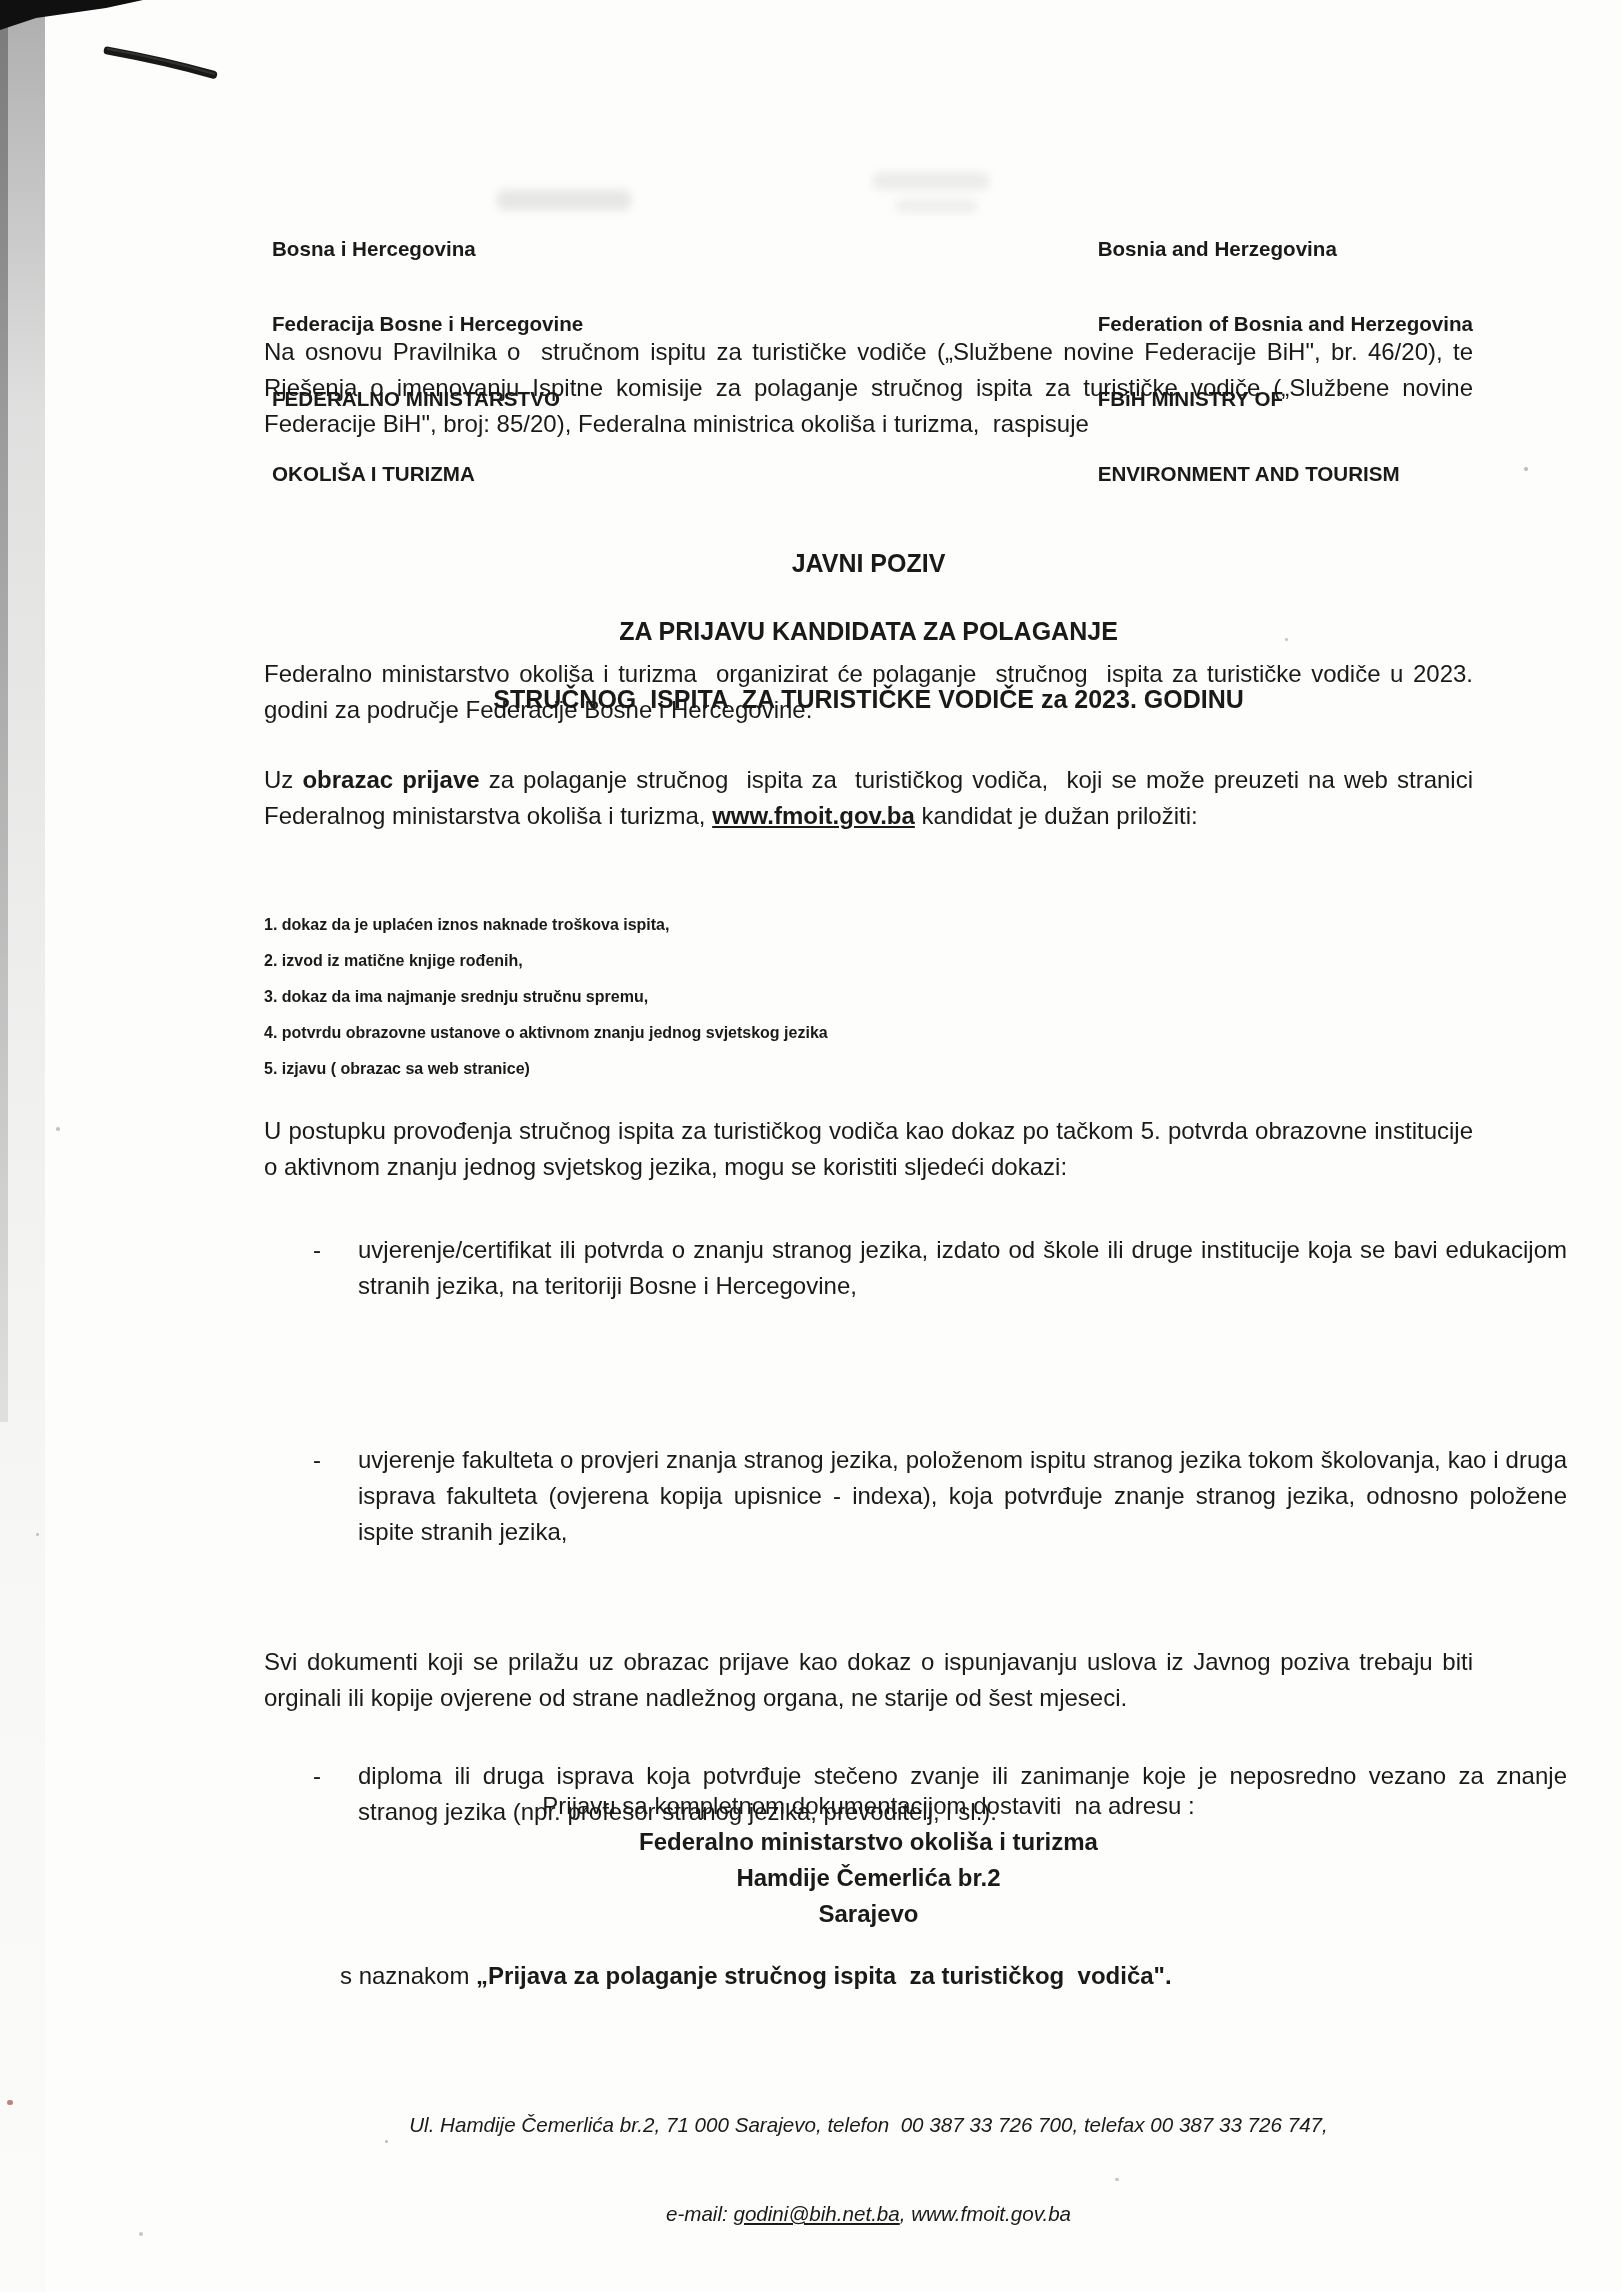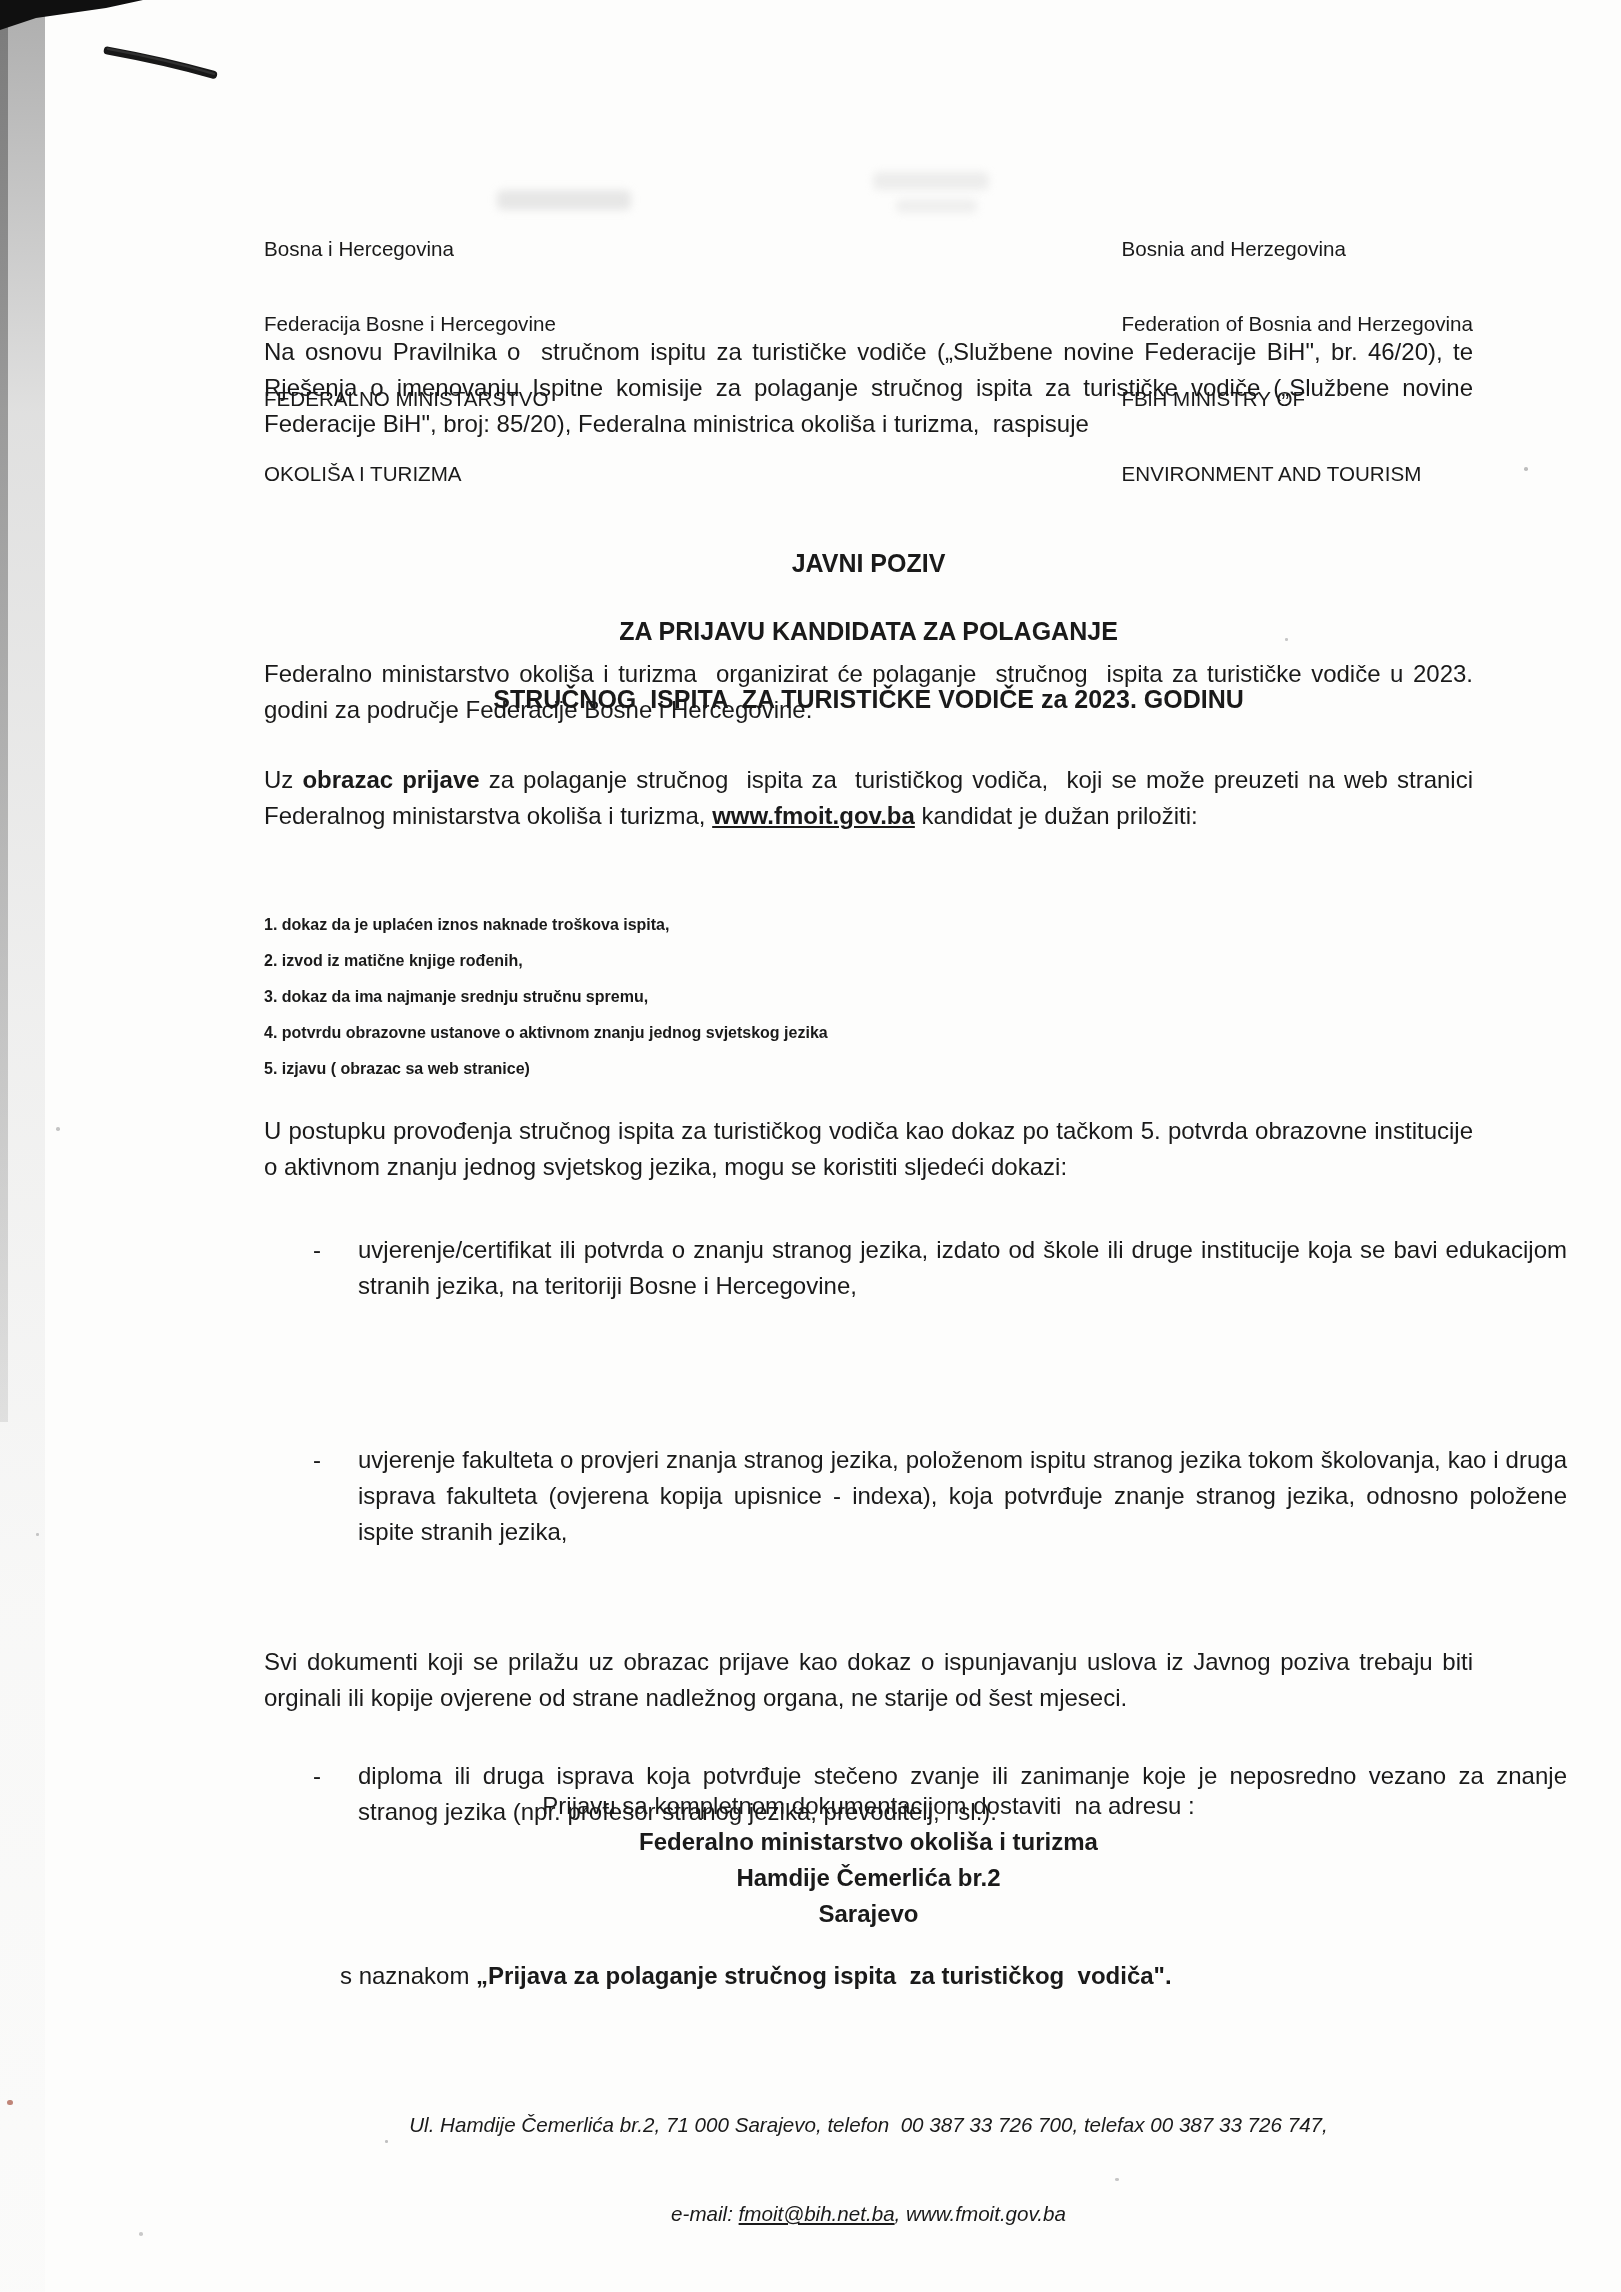--- a/index.html
+++ b/index.html
@@ -28,21 +28,21 @@
   .pen-mark{position:absolute;left:97px;top:39px;width:134px;height:50px;}
   .ghost{position:absolute;background:#d4d4d4;filter:blur(4.5px);border-radius:5.4px;}
   .ghost.g1{left:497px;top:190px;width:134px;height:19.7px;opacity:.55;}
   .ghost.g2{left:873px;top:172px;width:116px;height:18px;opacity:.4;}
   .ghost.g3{left:896px;top:199px;width:81px;height:14.3px;opacity:.35;}
   .speck{position:absolute;border-radius:50%;}
   
   .content{position:absolute;left:264px;top:0;width:1209px;}
   .block{position:absolute;width:1209px;}
   .hdr{display:flex;justify-content:space-between;}
-  .hdr .col{font-size:20.6px;font-weight:normal;line-height:25px;white-space:pre-wrap;}
+  .hdr .col{font-size:20.6px;font-weight:bold;line-height:25px;white-space:pre-wrap;margin-left:8px;}
   .hdr .col.right{}
   .body-text{font-size:24px;line-height:36px;text-align:justify;white-space:pre-wrap;}
   .title-line{font-size:25px;font-weight:bold;line-height:36px;text-align:center;white-space:pre-wrap;margin-top:32px;}
   .num-list .item{font-size:16px;font-weight:bold;line-height:36px;white-space:pre-wrap;}
   .dash-item{position:relative;padding-left:94px;margin-bottom:36px;}
   .dash-item .dash{position:absolute;left:49px;top:0;font-size:24px;line-height:36px;}
   .dash-item .dtext{font-size:24px;line-height:36px;text-align:justify;white-space:pre-wrap;display:block;}
   .addr .intro{font-size:24px;line-height:36px;text-align:center;white-space:pre-wrap;}
   .addr .bold-line{font-size:24px;font-weight:bold;line-height:36px;text-align:center;white-space:pre-wrap;}
   .naznaka{font-size:24px;line-height:36px;padding-left:76px;white-space:pre-wrap;}
@@ -138,18 +138,18 @@
       <div class="intro">Prijavu sa kompletnom dokumentacijom dostaviti  na adresu :</div>
       <div class="bold-line">Federalno ministarstvo okoliša i turizma</div>
       <div class="bold-line">Hamdije Čemerlića br.2</div>
       <div class="bold-line">Sarajevo</div>
     </div>
 
     <div class="block naznaka" style="top:1958px"><span>s naznakom </span><b>„Prijava za polaganje stručnog ispita  za turističkog  vodiča".</b></div>
 
     <div class="block footer" style="top:2051px">
       <div>Ul. Hamdije Čemerlića br.2, 71 000 Sarajevo, telefon  00 387 33 726 700, telefax 00 387 33 726 747,</div>
-      <div><span>e-mail: </span><span class="u">fmoit@bih.net.ba</span><span>, www.fmoit.gov.ba</span></div>
+      <div><span>e-mail: </span><span class="u">godini@bih.net.ba</span><span>, www.fmoit.gov.ba</span></div>
     </div>
 
   </div>
 </div>
 
 
 </body></html>

